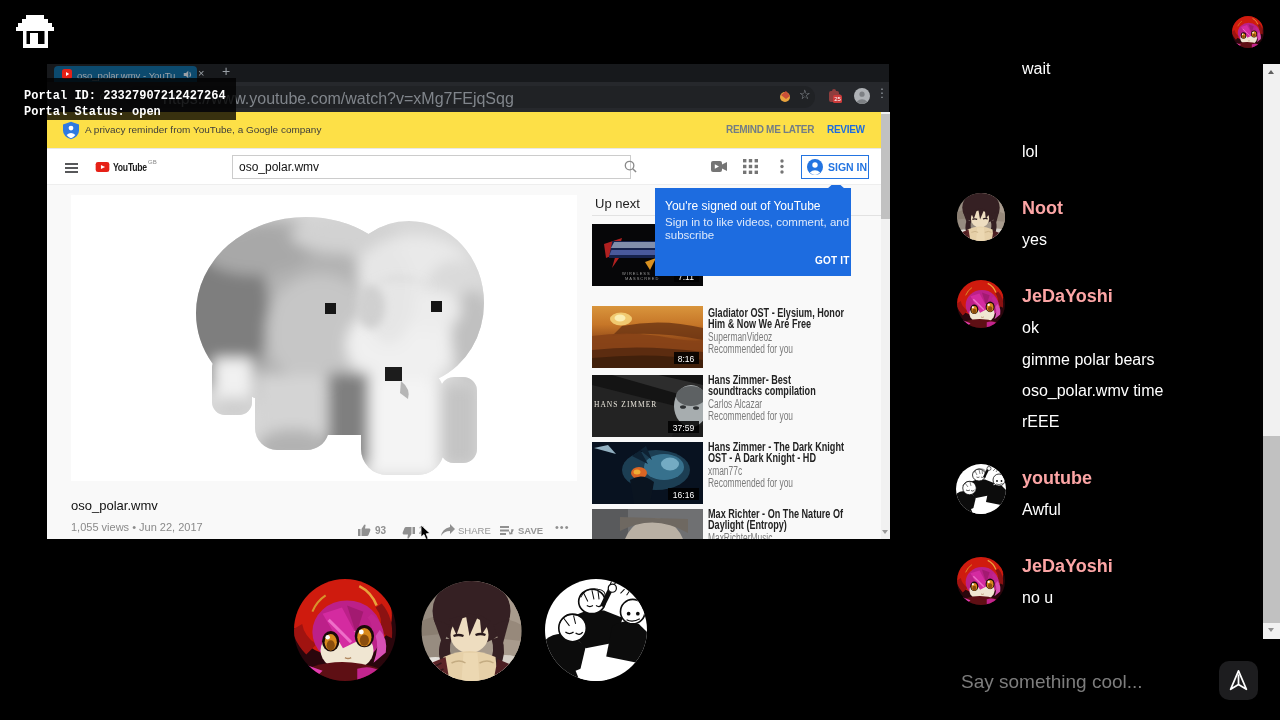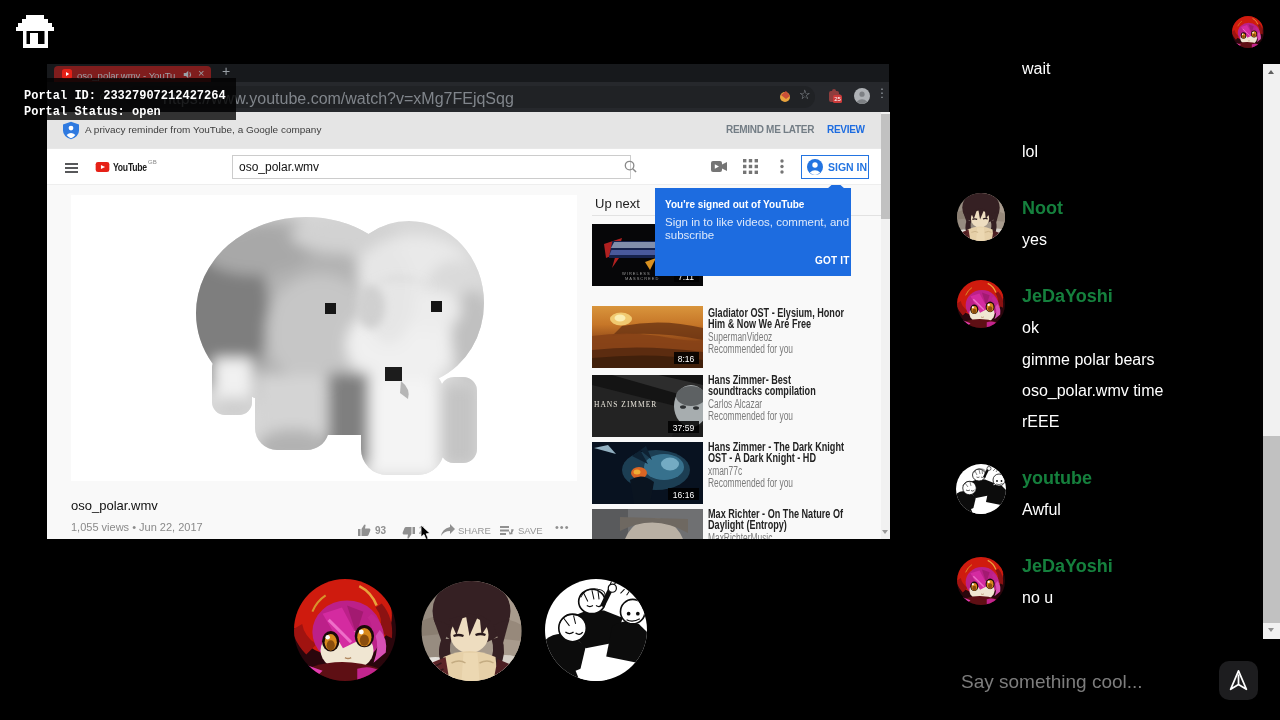--- a/index.html
+++ b/index.html
@@ -4,32 +4,32 @@
 <style>
 * { margin:0; padding:0; box-sizing:border-box; }
 html,body { width:1280px; height:720px; background:#000; overflow:hidden;
   font-family:"Liberation Sans", sans-serif; }
 #root { position:relative; width:1280px; height:720px; background:#000; }
 .abs { position:absolute; }
 
 
 #browser { position:absolute; left:47px; top:64px; width:842px; height:475px; background:#f9f9f9; }
 #tabstrip { position:absolute; left:0; top:0; width:842px; height:18px; background:#17191c; }
-#tab { position:absolute; left:7px; top:2px; width:157px; height:16px; background:#7f1d1d; border-radius:4px 4px 0 0;padding-left:32px; }
+#tab { position:absolute; left:7px; top:2px; width:143px; height:16px; background:#0c4a6e; border-radius:4px 4px 0 0;padding-left:32px; }
 #toolbar { position:absolute; left:0; top:18px; width:842px; height:30px; background:#26282c; }
-#banner { position:absolute; left:0; top:48px; width:842px; height:37px; background:#e5e5e5; border-bottom:1px solid #e8e8e8; }
+#banner { position:absolute; left:0; top:48px; width:842px; height:37px; background:#fde047; border-bottom:1px solid #e8e8e8; }
 #masthead { position:absolute; left:0; top:85px; width:842px; height:36px; background:#ffffff; border-bottom:1px solid #eeeeee; }
 #content { position:absolute; left:0; top:121px; width:842px; height:354px; background:#f9f9f9; overflow:hidden; }
 #player { position:absolute; left:24px; top:10px; width:506px; height:286px; background:#ffffff; }
 
 
 #tooltip { position:absolute; left:16px; top:78px; width:220px; height:42px;
   background:rgba(0,0,0,0.78); color:#fff; font-family:"Liberation Mono", monospace;
   font-weight:bold; font-size:12px; line-height:16px; padding:10px 0 0 8px; z-index:50; }
-.uname { font-weight:bold; font-size:18px; color:#15803d; }
+.uname { font-weight:bold; font-size:18px; color:#fca5a5; }
 .msg { font-size:16px; color:#fff; line-height:21px; }
 
 
 #sb { position:absolute; left:1263px; top:64px; width:17px; height:575px; background:#f1f1f1; }
 #sb-thumb { position:absolute; left:0; top:372px; width:17px; height:187px; background:#c1c1c1; }
 
 
 #saybox { position:absolute; left:961px; top:671px; color:#7d7d7d; font-size:19px; }
 #sendbtn { position:absolute; left:1219px; top:661px; width:39px; height:39px; background:#1d1d1f; border-radius:10px; }
 </style>
@@ -299,21 +299,21 @@
       <svg class="abs" style="left:394px;top:339px" width="14" height="12" viewBox="0 0 14 12" fill="#909090">
         <path d="M9 0 L14 5 L9 10 L9 7 Q3 7 0 12 Q1 5 9 3 Z"></path>
       </svg>
       <div class="abs" style="left:411px;top:340px;font-size:9.5px;font-weight:normal;color:#969696">SHARE</div>
       <svg class="abs" style="left:453px;top:339px" width="14" height="12" viewBox="0 0 14 12" fill="#909090">
         <rect x="0" y="2" width="9" height="2"></rect>
           <rect x="0" y="5.5" width="9" height="2"></rect>
           <rect x="0" y="9" width="6" height="2"></rect>
         <path d="M11 5 L11 9 L8.8 7.2 L9.8 10.8 L13.4 9.8 L12.2 9 L13.5 5 Z" transform="rotate(8 11 8)"></path>
       </svg>
-      <div class="abs" style="left:471px;top:340px;font-size:9.5px;font-weight:normal;color:#969696">SAVE</div>
+      <div class="abs" style="left:471px;top:340px;font-size:9.5px;font-weight:bold;color:#969696">SAVE</div>
       <div class="abs" style="left:508px;top:336px;font-size:11px;color:#909090;letter-spacing:1px">•••</div>
 
       <svg class="abs" style="left:373px;top:340px" width="12" height="16" viewBox="0 0 12 16">
         <path d="M1 0 L1 12 L4 9.6 L6 14.5 L8.2 13.6 L6.2 8.8 L10 8.4 Z" fill="#000" stroke="#fff" stroke-width="0.8"></path>
       </svg>
 
       <div class="abs" style="left:548px;top:11px;font-size:13px;color:#212121">Up next</div>
       <div class="abs" style="left:545px;top:30px;width:289px;height:1px;background:#e2e2e2"></div>
 
       <svg class="abs" style="left:545px;top:39px" width="111" height="62" viewBox="0 0 111 62">
@@ -405,21 +405,21 @@
       </div>
       <div class="abs" style="left:661px;top:323px;transform:scale(0.7,1);transform-origin:0 0">
         <div style="font-size:13px;line-height:11px;color:#232323;font-weight:bold;white-space:nowrap">Max Richter - On The Nature Of<br>Daylight (Entropy)</div>
         <div style="font-size:12px;line-height:12px;color:#7b7b7b;margin-top:2px">MaxRichterMusic</div>
       </div>
 
       <svg class="abs" style="left:608px;top:-4px" width="200" height="98" viewBox="0 0 200 98">
         <path d="M172 8 L181 0 L190 8 Z" fill="#1d6ce0"></path>
         <rect x="0" y="7" width="196" height="88" fill="#1d6ce0"></rect>
       </svg>
-      <div class="abs" style="left:618px;top:14px;font-size:10px;font-weight:bold;color:#fff">You're signed out of YouTube</div>
+      <div class="abs" style="left:618px;top:14px;font-size:12px;font-weight:normal;color:#fff">You're signed out of YouTube</div>
       <div class="abs" style="left:618px;top:31px;width:192px;font-size:11.5px;line-height:13px;color:rgba(255,255,255,.85)">Sign in to like videos, comment, and subscribe</div>
       <div class="abs" style="left:768px;top:70px;font-size:10px;font-weight:bold;color:#fff;letter-spacing:.2px">GOT IT</div>
     </div>
 
     <div class="abs" style="left:834px;top:48px;width:9px;height:427px;background:#f1f1f1">
       <div class="abs" style="left:0;top:2px;width:9px;height:105px;background:#c1c1c1"></div>
       <div class="abs" style="left:1px;top:418px;width:0;height:0;border-left:3.5px solid transparent;border-right:3.5px solid transparent;border-top:4px solid #999"></div>
     </div>
   </div>
 

